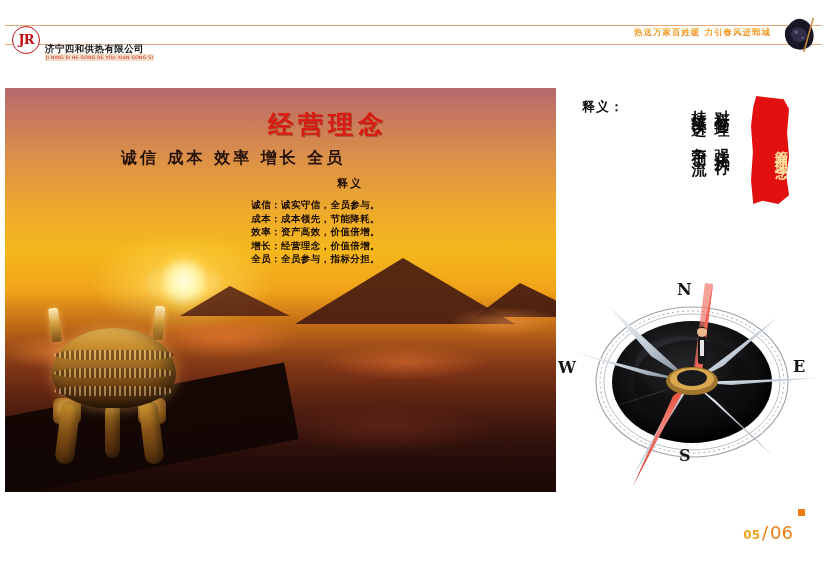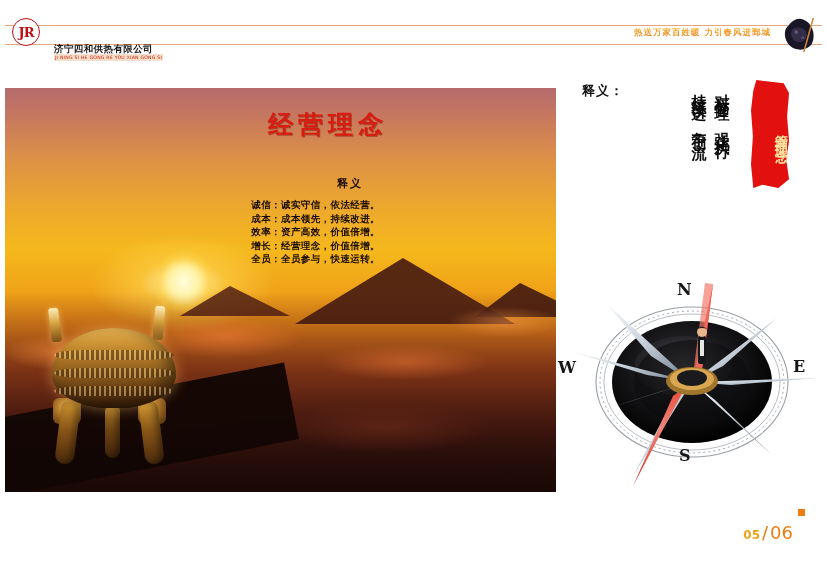--- a/index.html
+++ b/index.html
@@ -10,21 +10,21 @@
     overflow:hidden;position:relative;
   }
   .page{position:absolute;inset:0;background:#fff;}
 
   
   .header{position:absolute;left:0;top:0;width:827px;height:62px;}
   .hrule{position:absolute;left:5px;width:817px;height:1px;background:#e8a77a;}
   .hrule.r1{top:25px;}
   .hrule.r2{top:44px;}
 
-  .logo-block{position:absolute;left:12px;top:18px;display:flex;gap:14px;}
+  .logo-block{position:absolute;left:12px;top:18px;display:flex;align-items:center;gap:5px;}
   .logo-mark{
     width:26px;height:26px;border-radius:50%;
     border:1.6px solid #c00d12;
     display:flex;align-items:center;justify-content:center;
     color:#c00d12;font-weight:bold;font-size:13px;
     font-family:"DejaVu Serif","Liberation Serif",serif;
     letter-spacing:-1px;background:#fff;
   }
   .logo-text{display:flex;flex-direction:column;justify-content:center;margin-top:25px;}
   .logo-cn{
@@ -171,21 +171,21 @@
   }
   .ph-list{
     position:absolute;left:242px;top:110px;
     font-size:9.5px;font-weight:bold;color:#170a04;
     line-height:13.6px;letter-spacing:.4px;white-space:nowrap;
   }
   .ph-list .row{display:block;}
   .ph-list .k{display:inline-block;width:34px;}
 
   
-  .rpanel{position:absolute;left:575px;top:80px;width:246px;height:200px;}
+  .rpanel{position:absolute;left:575px;top:96px;width:246px;height:200px;}
   .r-shiyi{
     position:absolute;left:7px;top:2px;
     font-size:13px;font-weight:bold;color:#111;letter-spacing:1px;
     font-family:"DejaVu Sans","Liberation Sans",sans-serif;
   }
   .r-para{
     position:absolute;left:5px;top:26px;width:104px;
     font-size:8.4px;line-height:12.4px;color:#121212;font-weight:bold;
     text-align:justify;text-indent:16.8px;letter-spacing:.2px;
   }
@@ -278,27 +278,28 @@
       <div class="ding-leg l1"></div>
       <div class="ding-leg l2"></div>
       <div class="ding-leg l3"></div>
       <div class="ding-body"></div>
       <div class="ding-band b1"></div>
       <div class="ding-band b2"></div>
       <div class="ding-band b3"></div>
     </div>
 
     <div class="ph-title">经营理念</div>
+    <div class="ph-values">诚信  成本  效率  增长  全员</div>
     <div class="ph-shiyi">释义</div>
     <div class="ph-list">
-      <span class="row"><span class="k">诚信：</span><span>诚实守信，依法经营。</span></span>
-      <span class="row"><span class="k">成本：</span><span>成本领先，持续改进。</span></span>
+      <span class="row"><span class="k">诚信：</span><span>诚实守信，全员参与。</span></span>
+      <span class="row"><span class="k">成本：</span><span>成本领先，节能降耗。</span></span>
       <span class="row"><span class="k">效率：</span><span>资产高效，价值倍增。</span></span>
       <span class="row"><span class="k">增长：</span><span>经营理念，价值倍增。</span></span>
-      <span class="row"><span class="k">全员：</span><span>全员参与，快速运转。</span></span>
+      <span class="row"><span class="k">全员：</span><span>全员参与，指标分担。</span></span>
     </div>
   </div>
 
   <div class="rpanel">
     <div class="r-shiyi">释义：</div>
 
     <div class="vcols">
       <div class="vcol">持续改进  争创一流</div>
       <div class="vcol">对标管理  强化执行</div>
     </div>

